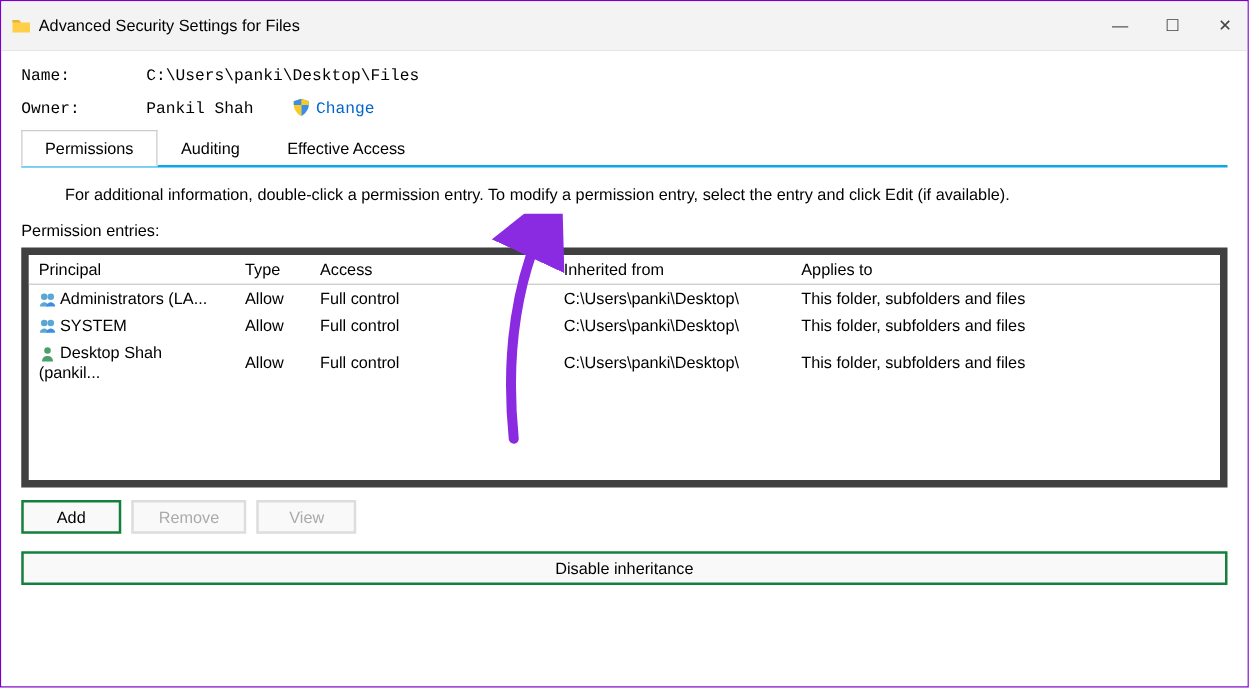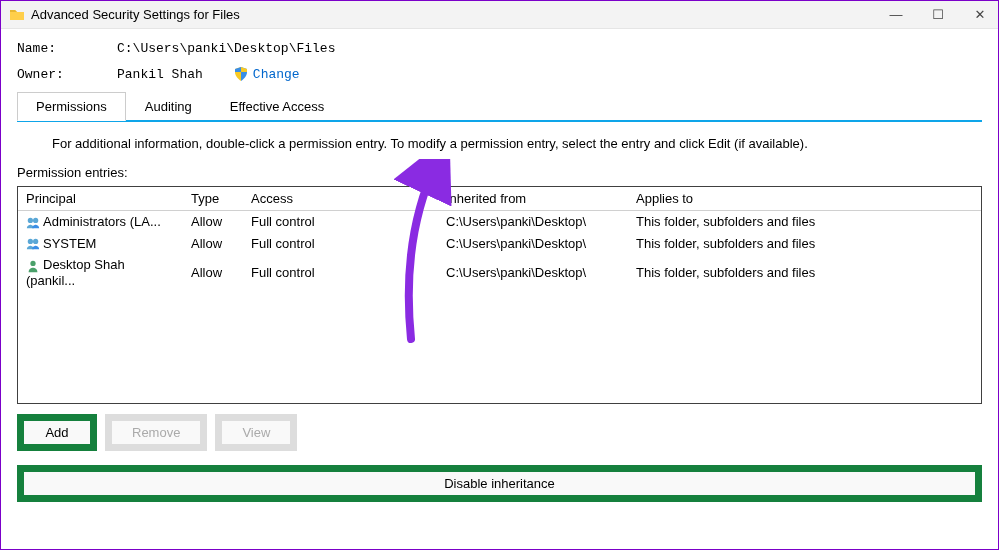--- a/index.html
+++ b/index.html
@@ -8,21 +8,21 @@
     font-size: 13px;
     background: #fff;
     color: #000;
     width: 999px;
     height: 550px;
     overflow: hidden;
     border: 1px solid #7b00c9;
   }
   .window { display: flex; flex-direction: column; height: 100%; }
   .titlebar {
-    height: 28px;
+    height: 40px;
     background: #f3f3f3;
     display: flex;
     align-items: center;
     padding: 0 8px;
     border-bottom: 1px solid #e5e5e5;
   }
   .titlebar .icon { width: 16px; height: 16px; margin-right: 6px; }
   .titlebar .title { flex: 1; font-size: 13px; }
   .titlebar .controls { display: flex; gap: 22px; align-items: center; }
   .titlebar .controls span { font-size: 13px; cursor: pointer; width: 20px; text-align: center; color: #444; }
@@ -46,40 +46,40 @@
     color: #000;
   }
   .tab.active {
     background: #fff;
     border: 1px solid #ccc;
     border-bottom: 1px solid #fff;
   }
   .help-text { margin-top: 14px; margin-bottom: 14px; font-size: 13px; margin-left: 35px; }
   .entries-label { margin-bottom: 6px; }
   .table-container {
-    border: 1px solid #404040;
-    height: 218px;
+    border: 6px solid #404040;
+    height: 192px;
     background: #fff;
     overflow: hidden;
   }
   table { width: 100%; border-collapse: collapse; font-size: 13px; }
   thead th {
     text-align: left;
     padding: 4px 8px;
     font-weight: normal;
     border-bottom: 1px solid #d0d0d0;
     background: #fff;
   }
   tbody td { padding: 3px 8px; vertical-align: middle; }
   tbody tr { cursor: pointer; }
   .principal-icon { display: inline-block; width: 14px; height: 14px; vertical-align: middle; margin-right: 3px; }
   .btn-row { margin-top: 10px; display: flex; gap: 8px; }
   .btn {
     padding: 4px 20px;
-    border: 7px solid #15803d;
+    border: 2px solid #15803d;
     background: #f9f9f9;
     font-size: 13px;
     cursor: pointer;
     min-width: 80px;
     text-align: center;
   }
   .btn.disabled { color: #aaa; border-color: #ddd; cursor: default; }
   .disable-row { margin-top: 14px; }
   .col-principal { width: 165px; }
   .col-type { width: 60px; }

